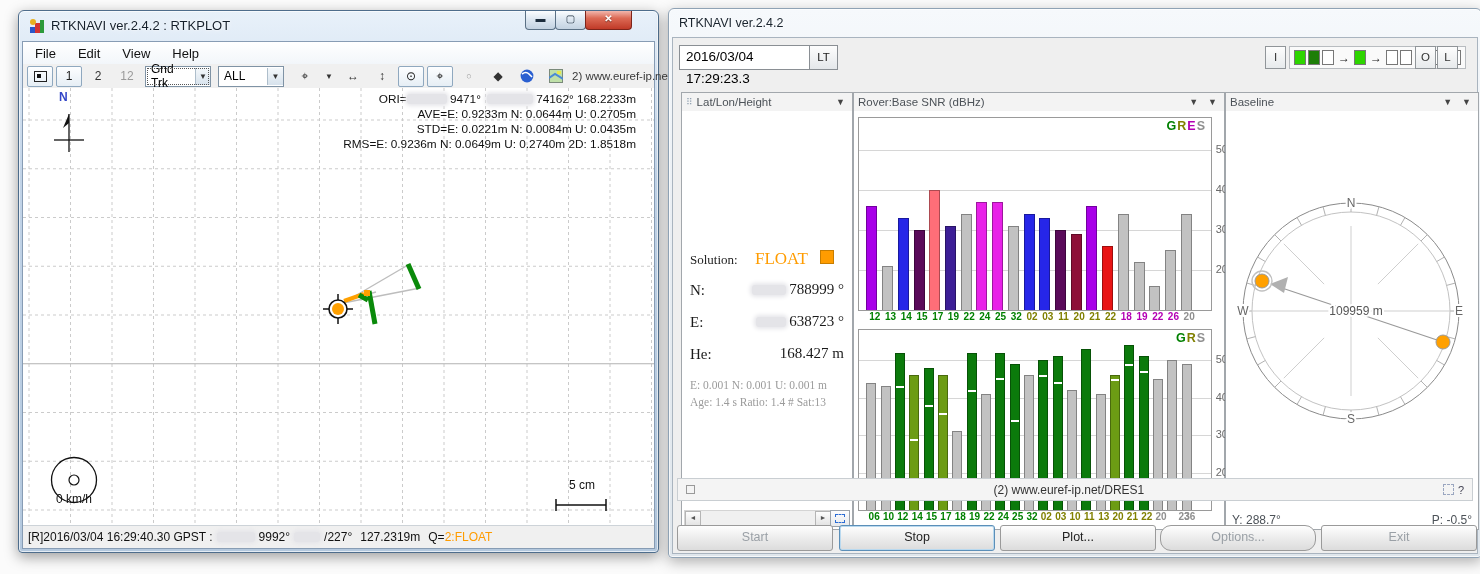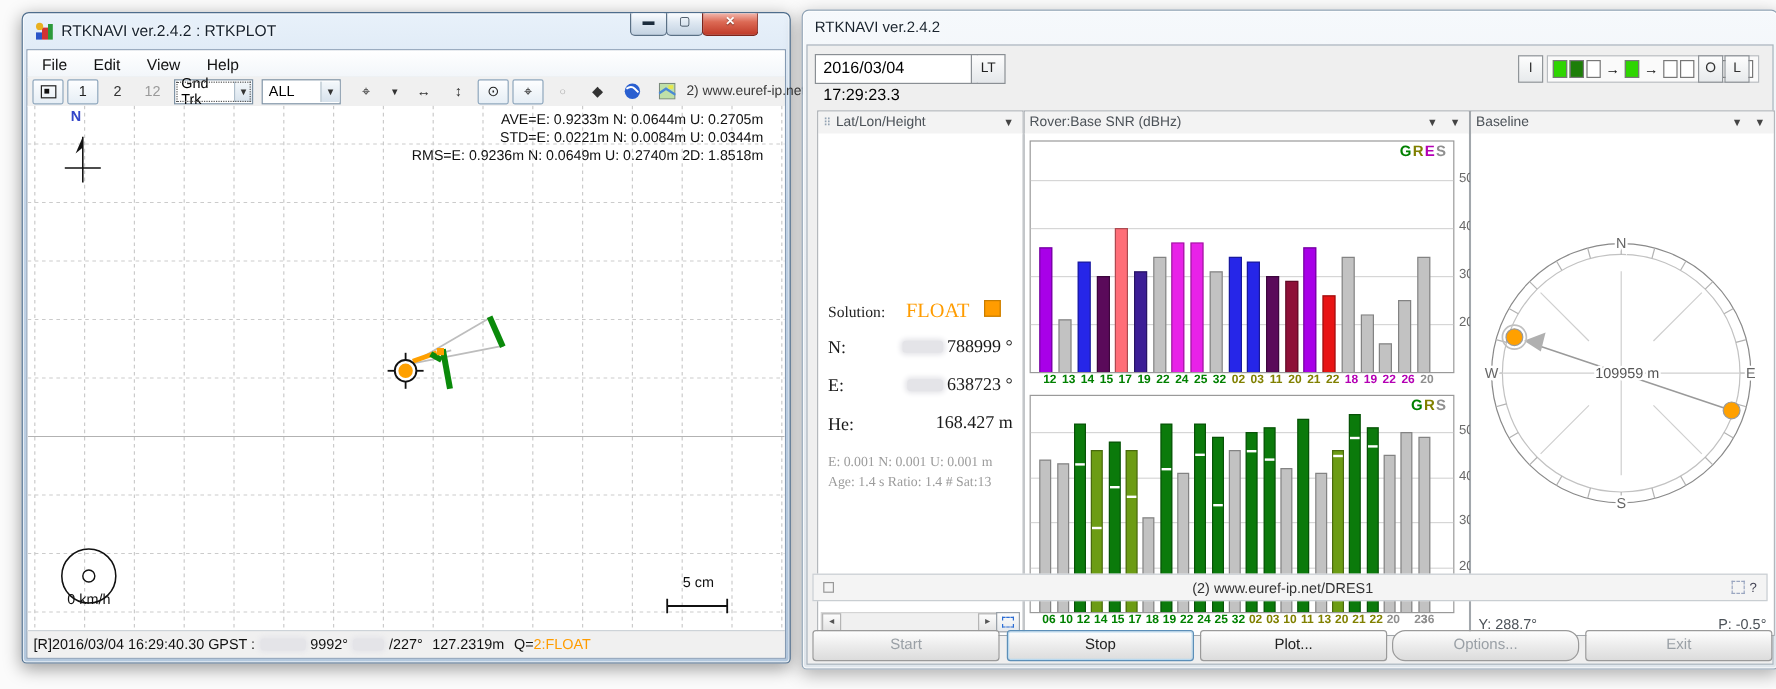--- a/index.html
+++ b/index.html
@@ -244,22 +244,27 @@
             <line x1="336" y1="207" x2="345" y2="212" stroke="#0a8a0a" stroke-width="5"></line>
             <rect x="341" y="202" width="6" height="6" fill="#ffa000"></rect>
             <line x1="315" y1="206" x2="315" y2="213" stroke="#111" stroke-width="1.5"></line>
             <line x1="315" y1="229" x2="315" y2="236" stroke="#111" stroke-width="1.5"></line>
             <line x1="300" y1="221" x2="307" y2="221" stroke="#111" stroke-width="1.5"></line>
             <line x1="323" y1="221" x2="330" y2="221" stroke="#111" stroke-width="1.5"></line>
             <circle cx="315" cy="221" r="9" stroke="#111" stroke-width="1.6" fill="#fff"></circle>
             <circle cx="315" cy="221" r="6" stroke="none" stroke-width="0" fill="#ffa000"></circle>
           </svg>
         <div class="stats">
+          <div>
+            <span>ORI=</span><span class="rd" style="width:40px;"></span>
+            <span>9471°</span><span class="rd" style="width:46px;margin-left:6px;"></span>
+            <span>74162°</span> <span>168.2233m</span>
+          </div>
           <div>AVE=E: 0.9233m N: 0.0644m U: 0.2705m</div>
-          <div>STD=E: 0.0221m N: 0.0084m U: 0.0344m</div>
+          <div>STD=E: 0.0221m N: 0.0084m U: 0.0435m</div>
           <div>RMS=E: 0.9236m N: 0.0649m U: 0.2740m 2D: 1.8518m</div>
         </div>
         <span class="plbl" style="left:36px;top:2px;color:#3346c8;font-weight:bold;">N</span>
         <span class="plbl" style="left:18px;top:404px;width:66px;">0 km/h</span>
         <span class="plbl" style="left:534px;top:390px;width:50px;">5 cm</span>
       </div>
       <div class="lstatus">
         <span>[R]2016/03/04 16:29:40.30 GPST :</span>
         <span class="rd" style="width:38px;margin:0 4px;"></span>
         <span>9992°</span>

